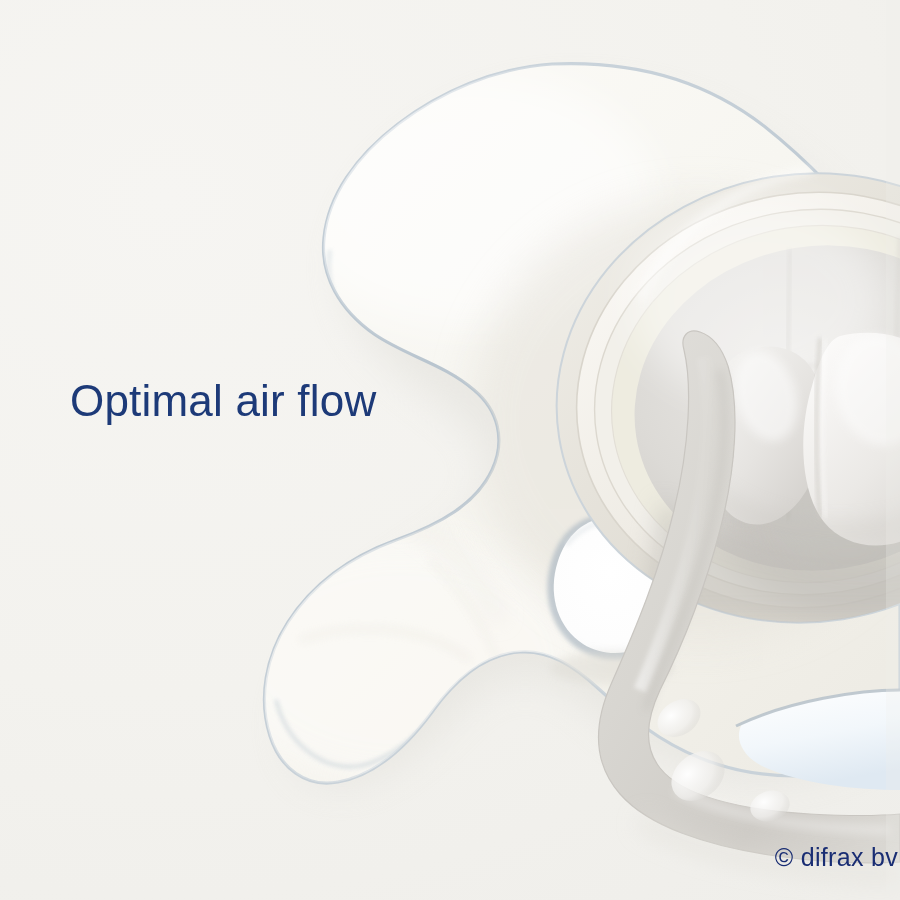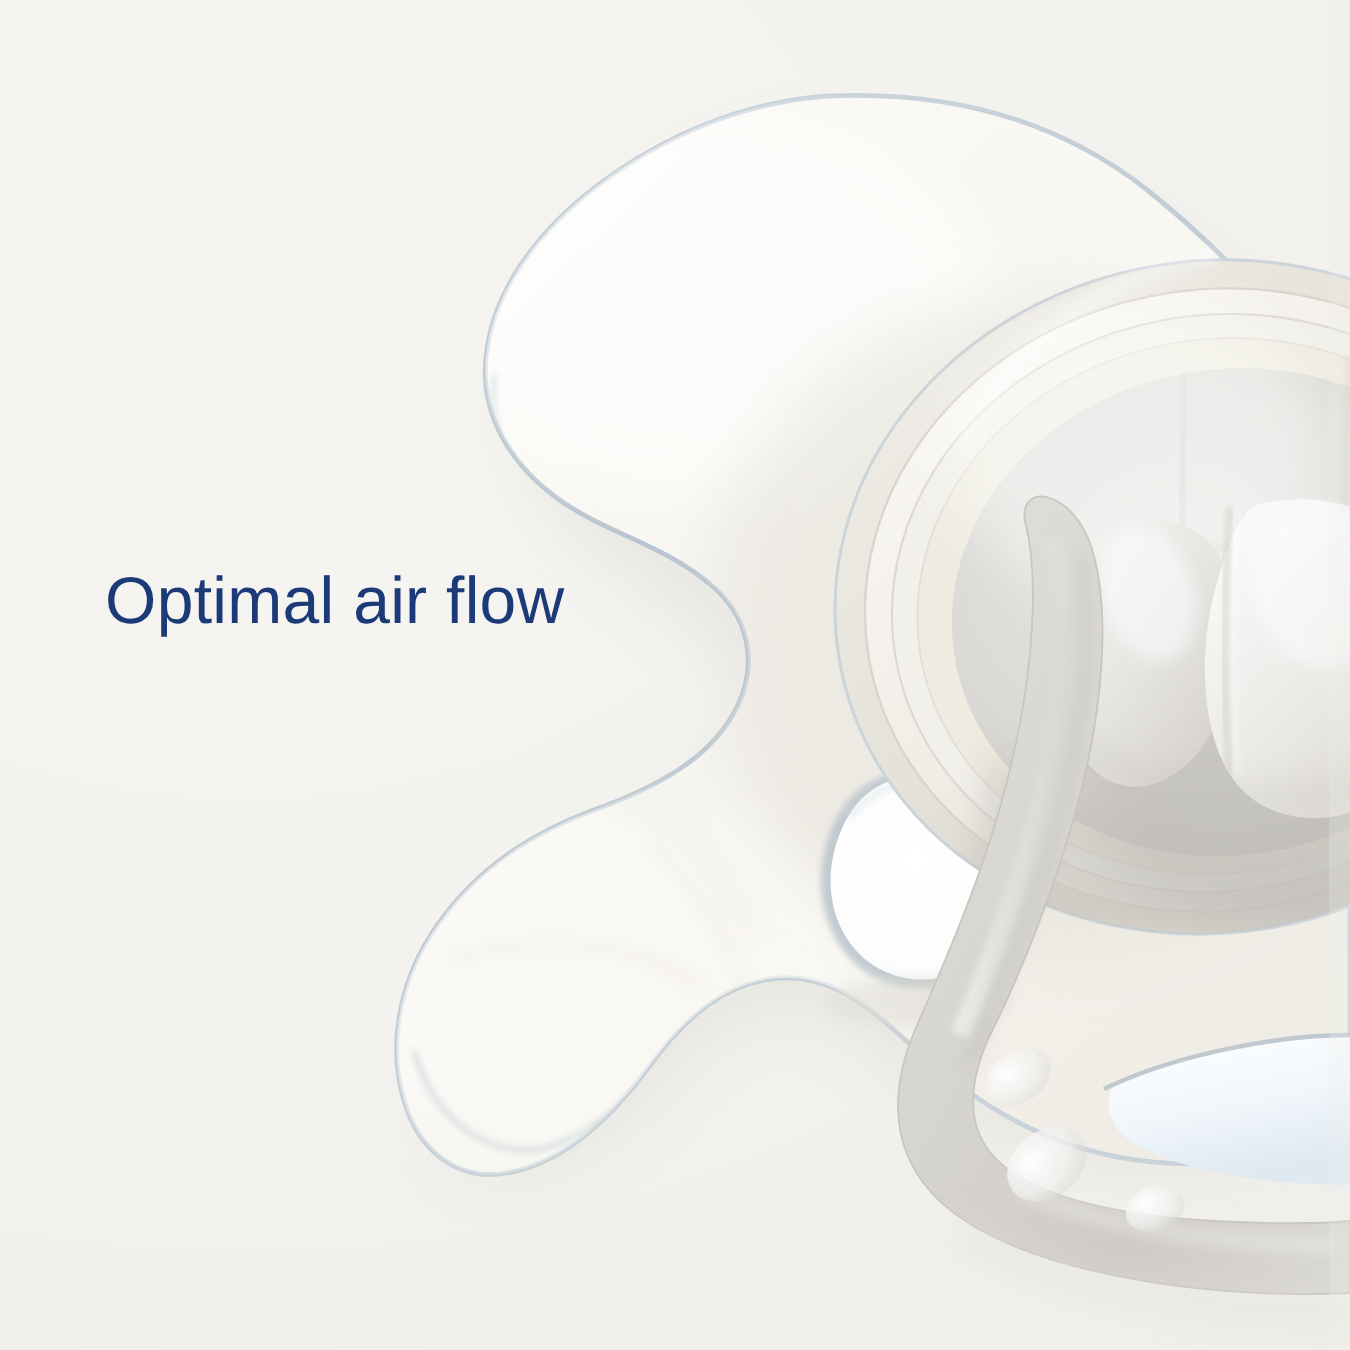--- a/index.html
+++ b/index.html
@@ -359,14 +359,15 @@
 
       <path d="M 640 820 C 700 856 800 872 900 874" stroke="#e0ded8" stroke-width="16" fill="none" opacity="0.55" filter="url(#blurLg)"></path>
     </g>
 
     <rect x="886" y="0" width="14" height="900" fill="#f1efeb" opacity="0.25"></rect>
 
   </svg>
 
   <div class="headline">Optimal air flow</div>
 
+  <div class="copyright">© difrax bv</div>
 
 </div>
 
 </body></html>

